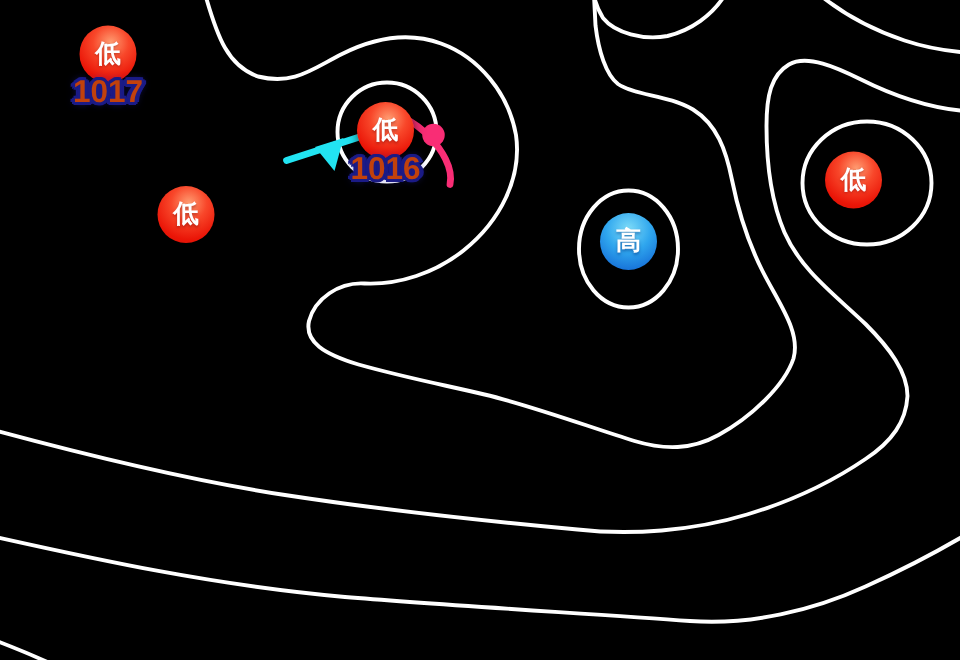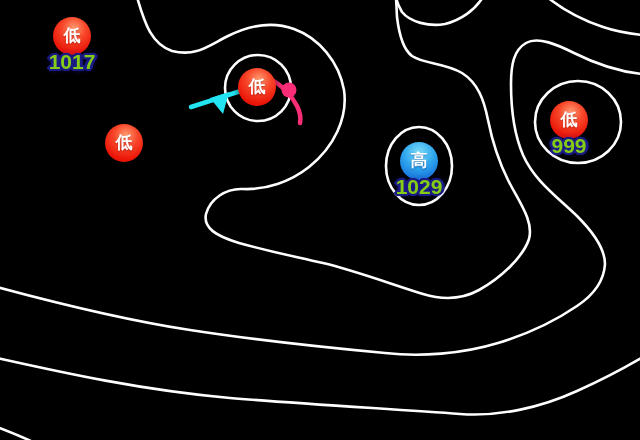--- a/index.html
+++ b/index.html
@@ -27,21 +27,21 @@
   }
   .marker.low .circle {
     background: radial-gradient(circle at 55% 30%, #ff9d72 0%, #f8472a 35%, #ea1507 72%, #cf1205 100%);
   }
   .marker.high .circle {
     background: radial-gradient(circle at 50% 28%, #7edcf8 0%, #2fa6ee 45%, #1670d8 85%, #0e59bd 100%);
     text-shadow: 0 1px 2px rgba(0,40,120,0.5);
   }
   .marker .value {
     margin-top: -5px;
-    color: #84cc16;
+    color: #c2410c;
     font-size: 21px;
     font-weight: bold;
     letter-spacing: 0px;
     text-shadow:
       -2px -1px 0 #1b1b86, 2px -1px 0 #1b1b86,
       -2px  1px 0 #1b1b86, 2px  1px 0 #1b1b86,
       -1px -2px 0 #1b1b86, 1px -2px 0 #1b1b86,
       -1px  2px 0 #1b1b86, 1px  2px 0 #1b1b86,
        0   -2px 0 #1b1b86, 0    2px 0 #1b1b86,
       -3px  0   0 #1b1b86, 3px  0   0 #1b1b86,
@@ -99,29 +99,28 @@
     </g>
   </svg>
 
   <div class="marker low m-1017">
     <div class="circle">低</div>
     <div class="value">1017</div>
   </div>
 
   <div class="marker low m-1016">
     <div class="circle">低</div>
+    <div class="value">1016</div>
   </div>
 
   <div class="marker low m-1019">
     <div class="circle">低</div>
   </div>
 
   <div class="marker high m-1029">
     <div class="circle">高</div>
-    <div class="value">1029</div>
   </div>
 
   <div class="marker low m-999">
     <div class="circle">低</div>
-    <div class="value">999</div>
   </div>
 
 </div>
 
 </body></html>

